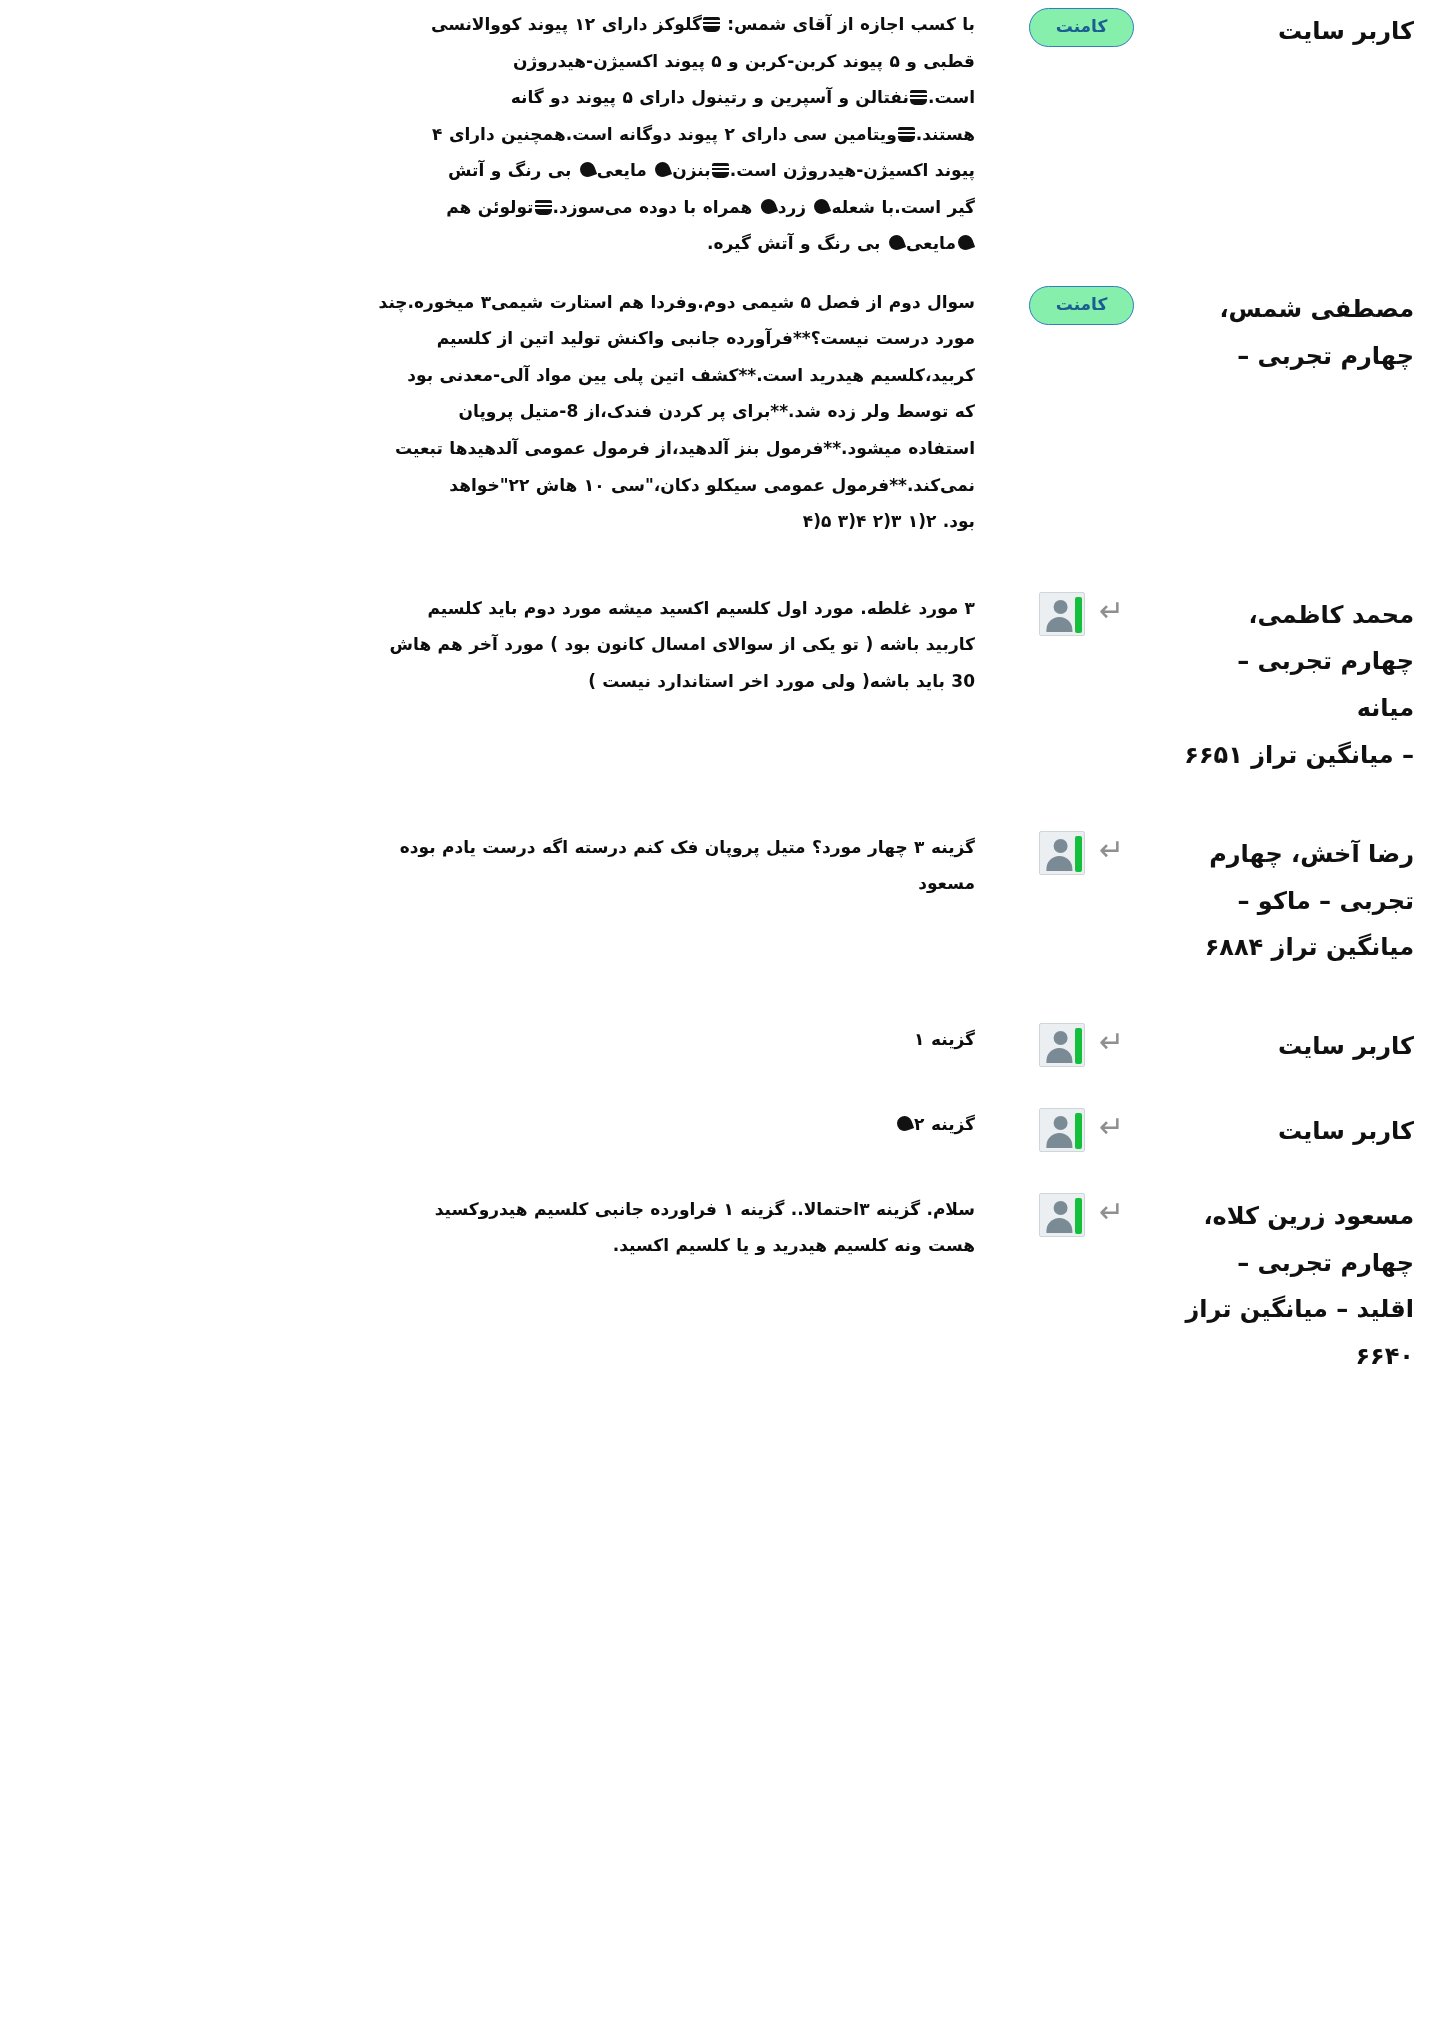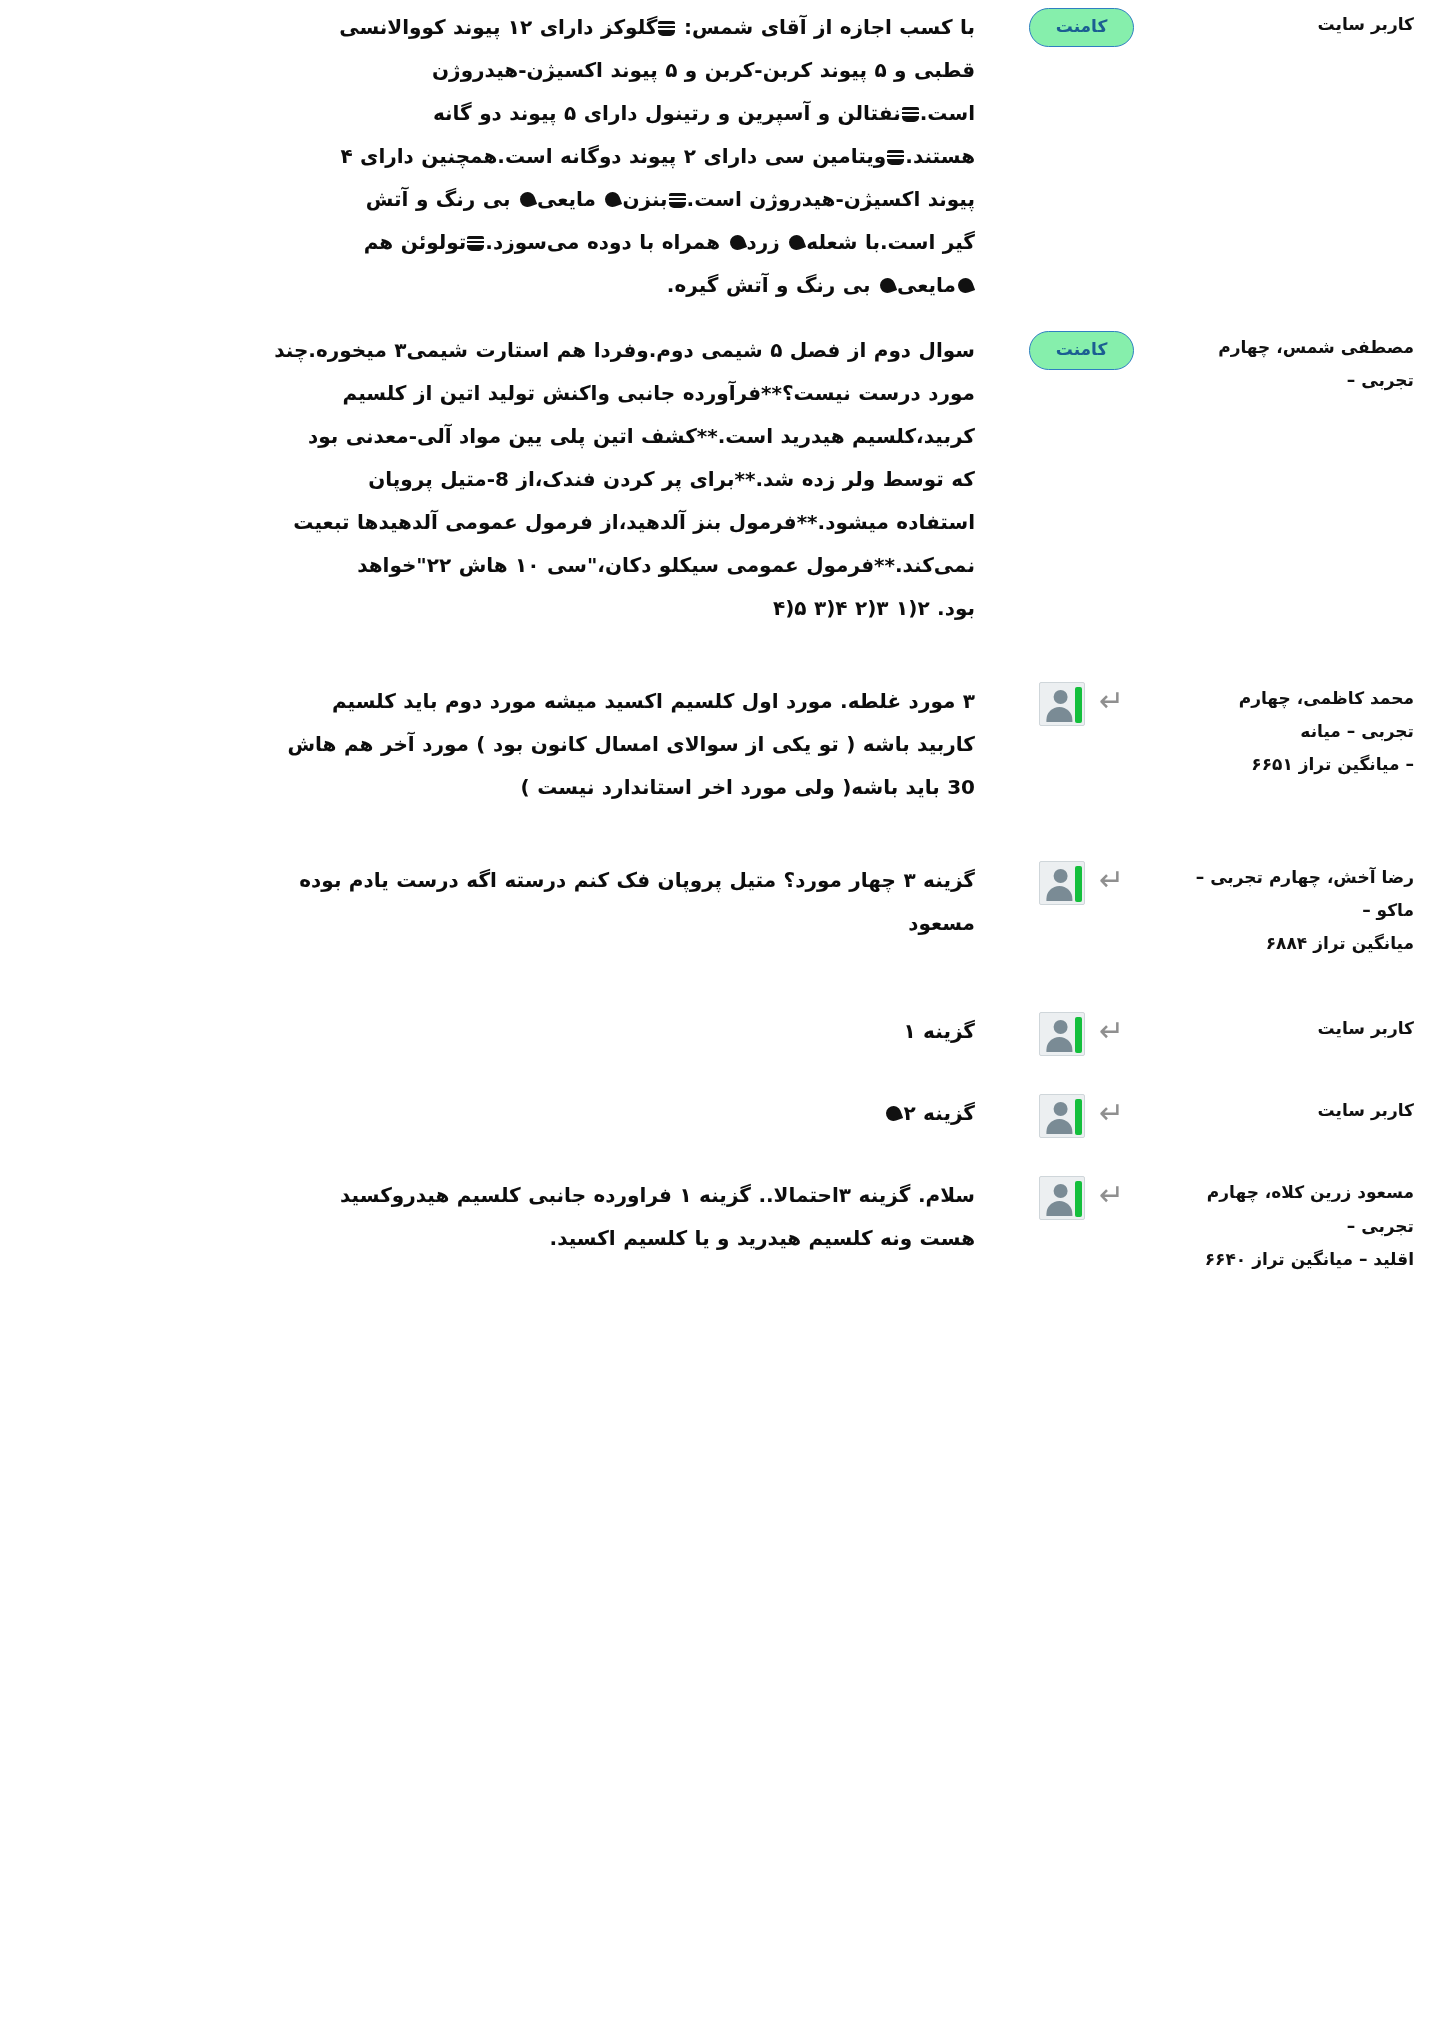--- a/index.html
+++ b/index.html
@@ -45,21 +45,21 @@
     gap: 14px;
   }
   .col-body {
     flex: 1 1 auto;
     box-sizing: border-box;
     padding: 6px 14px 0 40px;
     text-align: right;
   }
 
   .author-name {
-    font-size: 17px;
+    font-size: 24px;
     font-weight: bold;
     line-height: 1.95;
     color: #111;
     letter-spacing: 0;
   }
 
   .badge-comment {
     display: inline-block;
     border: 1.6px solid #2f7fc1;
     border-radius: 26px;
@@ -115,21 +115,21 @@
     position: absolute;
     right: 2px;
     top: 4px;
     width: 7px;
     height: 36px;
     background: #14bf3c;
     border-radius: 2px;
   }
 
   .body-text {
-    font-size: 20px;
+    font-size: 17px;
     font-weight: bold;
     line-height: 2.15;
     color: #0d0d0d;
     text-align: right;
     word-spacing: 0.5px;
   }
   .body-text.answers {
     text-align: right;
   }
   .body-text .sep {

